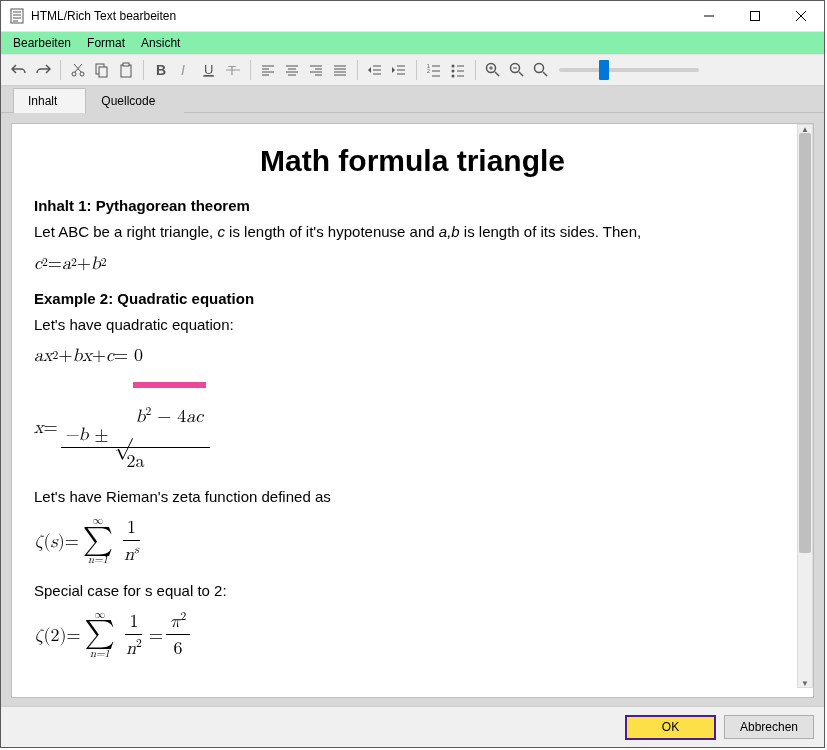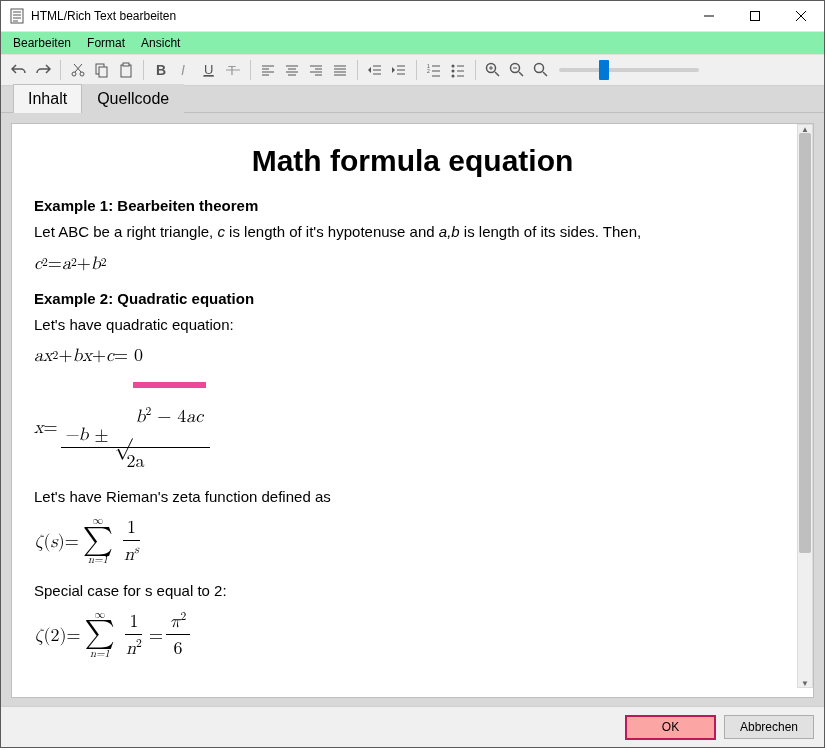--- a/index.html
+++ b/index.html
@@ -11,21 +11,21 @@
 .winbtn svg{display:block}
 .menubar{height:22px;background:#86efac;display:flex;align-items:center;padding:0 4px;border-bottom:1px solid #e1e1e1}
 .menuitem{padding:2px 8px;font-size:12px}
 .toolbar{height:30px;background:#f0f0f0;display:flex;align-items:center;padding:0 6px;border-bottom:1px solid #d0d0d0;gap:0}
 .tbtn{width:24px;height:24px;display:flex;align-items:center;justify-content:center;color:#444;border-radius:2px}
 .tbtn svg{display:block}
 .sep{width:1px;height:20px;background:#c8c8c8;margin:0 5px}
 .slider{flex:0 0 auto;width:140px;height:4px;background:#cfcfcf;margin-left:6px;position:relative;border-radius:2px}
 .slider .thumb{position:absolute;width:10px;height:20px;background:#0078d7;top:-8px;left:40px;border-radius:1px}
 .tabstrip{height:26px;background:#d8d8d8;display:flex;align-items:flex-end;padding:0 12px 0 12px;gap:0;border-bottom:1px solid #bfbfbf}
-.tab{padding:5px 14px 5px 14px;font-size:16px;background:#d8d8d8;border:1px solid transparent;border-bottom:none;margin-bottom:-1px}
+.tab{padding:5px 28px 5px 14px;font-size:12px;background:#d8d8d8;border:1px solid transparent;border-bottom:none;margin-bottom:-1px}
 .tab.active{background:#f4f4f4;border-color:#bfbfbf}
 .contentwrap{flex:1;background:#d8d8d8;padding:10px 10px 8px 10px;position:relative;overflow:hidden}
 .paper{background:#fff;border:1px solid #bfbfbf;height:100%;box-sizing:border-box;padding:14px 22px 14px 22px;overflow:hidden;position:relative}
 .vscroll{position:absolute;right:11px;top:11px;width:16px;bottom:18px;background:#efefef;border:1px solid #dcdcdc;box-sizing:border-box}
 .vscroll .thumb{position:absolute;top:8px;left:1px;right:1px;height:420px;background:#bfbfbf;border-radius:2px}
 .vscroll .arrow{position:absolute;left:0;right:0;height:8px;display:flex;align-items:center;justify-content:center;color:#666;font-size:8px}
 .vscroll .up{top:0}.vscroll .down{bottom:0}
 h1{font-size:30px;font-weight:700;text-align:center;margin:6px 0 18px 0}
 .body{font-size:15px;line-height:1.35}
 .body b{font-weight:700}
@@ -36,21 +36,21 @@
 .frac .num{border-bottom:1px solid #000;padding:0 4px 1px 4px;white-space:nowrap}
 .frac .den{padding:1px 4px 0 4px}
 .sqrt{display:inline-flex;align-items:stretch}
 .sqrt .rad{font-size:1.2em;line-height:1;display:flex;align-items:flex-end}
 .sqrt .arg{border-top:6px solid #ec4899;padding:16px 3px}
 .sumblock{display:inline-flex;flex-direction:column;align-items:center;vertical-align:middle;margin:0 4px;line-height:1}
 .sumblock .lim{font-size:0.6em}
 .sumblock .sigma{font-size:1.6em;line-height:1}
 .footer{height:40px;background:#f0f0f0;border-top:1px solid #d0d0d0;display:flex;align-items:center;justify-content:flex-end;padding:0 10px;gap:8px}
 .btn{width:88px;height:22px;border:1px solid #adadad;background:#e1e1e1;font-size:12px;display:flex;align-items:center;justify-content:center}
-.btn.primary{border:2px solid #be185d;background:#fca5a5;height:21px;width:87px}
+.btn.primary{border:2px solid #4c1d95;background:#fde047;height:21px;width:87px}
 .it{font-style:italic}
 </style>
 </head>
 <body>
 
 <div class="window">
   <div class="titlebar">
     <span class="icon">
       <svg width="14" height="16" viewBox="0 0 14 16">
           <rect x="1" y="1" width="12" height="14" fill="none" stroke="#555"></rect>
@@ -237,24 +237,24 @@
       </div>
   </div>
 
   <div class="tabstrip">
     <div class="tab active">Inhalt</div>
     <div class="tab">Quellcode</div>
   </div>
 
   <div class="contentwrap">
     <div class="paper">
-      <h1>Math formula equation</h1>
+      <h1>Math formula triangle</h1>
       <div class="body">
 
-        <p><b>Example 1: Bearbeiten theorem</b></p>
+        <p><b>Inhalt 1: Pythagorean theorem</b></p>
         <p>
           <span>Let ABC be a right triangle, </span><span class="it">c</span><span> is length of it's hypotenuse and </span><span class="it">a,b</span><span> is length of its sides. Then,</span>
         </p>
         <div class="formula">
           <span class="it">c</span>
             <span class="sup">2</span>
             <span> = </span>
             <span class="it">a</span>
             <span class="sup">2</span>
             <span> + </span>

